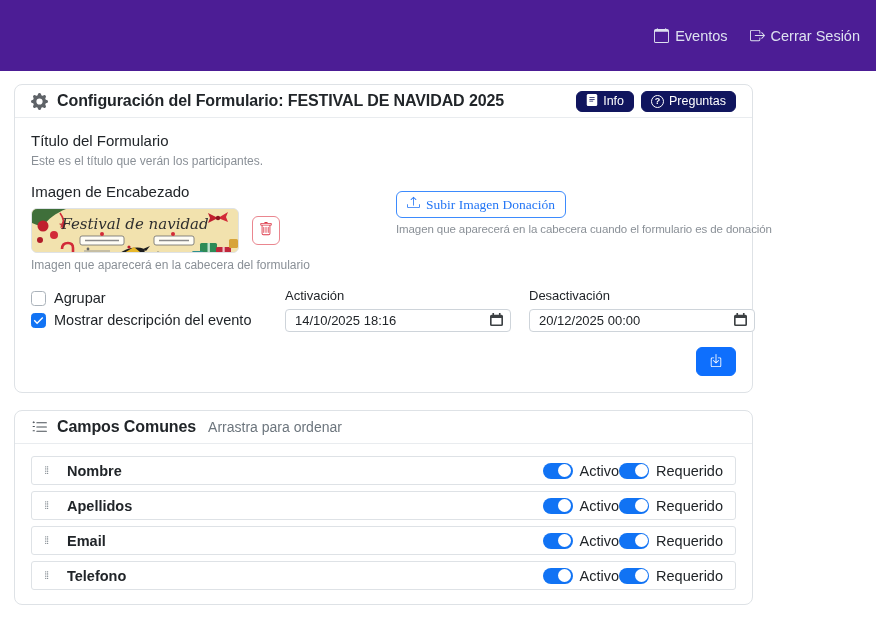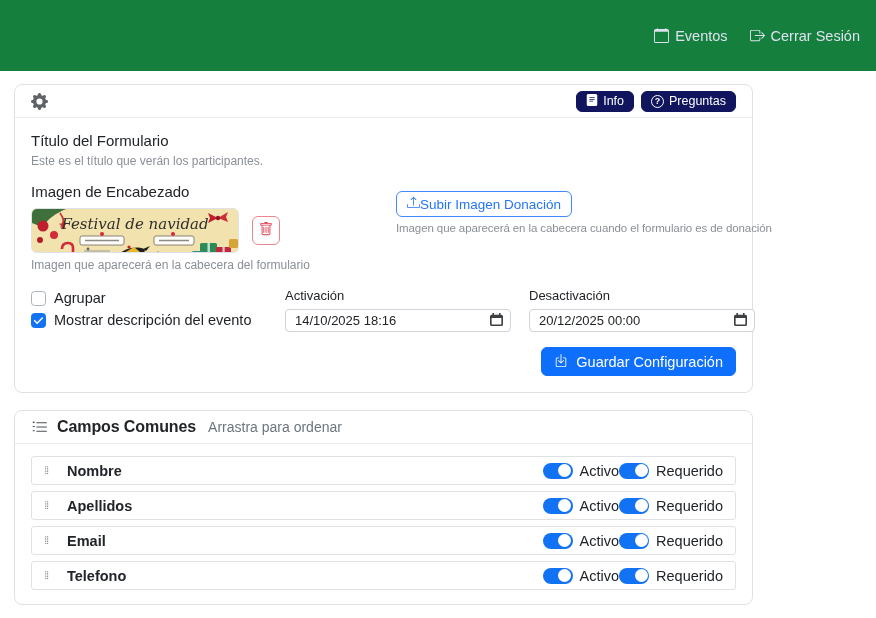--- a/index.html
+++ b/index.html
@@ -4,21 +4,21 @@
 <style>
   * { margin:0; padding:0; box-sizing:border-box; }
   html,body { width:876px; height:618px; }
   body {
     font-family:"Liberation Sans", sans-serif;
     background:#ffffff; color:#212529;
     overflow:hidden; position:relative;
   }
   
   .navbar {
-    height:71px; background:#15803d;
+    height:71px; background:#4c1d95;
     display:flex; align-items:center; justify-content:flex-end;
     padding:8px 16px; gap:22px;
   }
   .nav-link {
     display:flex; align-items:center; gap:6px;
     color:#dde1f0; font-size:14.5px; cursor:pointer;
   }
   .nav-link svg { display:block; }
   
   .page { padding:13px 14px 0 14px; }
@@ -63,24 +63,24 @@
     width:208px; height:45px; border:1px solid #dee2e6;
     border-radius:6px; overflow:hidden; background:#f2e2ae;
   }
   .thumb svg { display:block; }
   .btn-trash {
     width:28px; height:29px; background:#fff;
     border:1px solid #ea868f; border-radius:6px; color:#dc3545;
     display:flex; align-items:center; justify-content:center; cursor:pointer;
   }
   .btn-outline-blue {
-    margin-top:8px; display:inline-flex; align-items:center; 
+    margin-top:8px; display:inline-flex; align-items:center; gap:6px;
     background:#fff; border:1px solid #3d8bfd; color:#2476f5;
     border-radius:6px; font-size:13.5px; padding:4px 10px; cursor:pointer;
-    font-family:Liberation Sans, sans-serif;
+    font-family:Liberation Serif, serif;
   }
   .nowrap { white-space:nowrap; font-size:11.5px; letter-spacing:-0.1px; }
   
   .cfg-row { display:flex; margin-top:16px; }
   .cb-col { width:254px; flex:none; padding-top:2px; }
   .cb-row { display:flex; align-items:center; gap:8px; }
   .cb-row + .cb-row { margin-top:6px; }
   .cb {
     width:15px; height:15px; border:1px solid #aab2ba; border-radius:3.5px;
     background:#fff; flex:none; display:flex; align-items:center; justify-content:center;
@@ -151,20 +151,21 @@
 
 <div class="page">
 
   <div class="card">
     <div class="card-header">
       <span class="gear">
         <svg width="17" height="17" viewBox="0 0 16 16">
             <path fill="currentColor" d="M9.405 1.05c-.413-1.4-2.397-1.4-2.81 0l-.1.34a1.464 1.464 0 0 1-2.105.872l-.31-.17c-1.283-.698-2.686.705-1.987 1.987l.169.311c.446.82.023 1.841-.872 2.105l-.34.1c-1.4.413-1.4 2.397 0 2.81l.34.1a1.464 1.464 0 0 1 .872 2.105l-.17.31c-.698 1.283.705 2.686 1.987 1.987l.311-.169a1.464 1.464 0 0 1 2.105.872l.1.34c.413 1.4 2.397 1.4 2.81 0l.1-.34a1.464 1.464 0 0 1 2.105-.872l.31.17c1.283.698 2.686-.705 1.987-1.987l-.169-.311a1.464 1.464 0 0 1 .872-2.105l.34-.1c1.4-.413 1.4-2.397 0-2.81l-.34-.1a1.464 1.464 0 0 1-.872-2.105l.17-.31c.698-1.283-.705-2.686-1.987-1.987l-.311.169a1.464 1.464 0 0 1-2.105-.872l-.1-.34zM8 10.93a2.929 2.929 0 1 1 0-5.86 2.929 2.929 0 0 1 0 5.858z"></path>
           </svg>
       </span>
+      <span class="card-title">Configuración del Formulario: FESTIVAL DE NAVIDAD 2025</span>
       <span class="header-btns">
         <button class="btn-navy">
           <span>
             <svg width="12" height="12" viewBox="0 0 16 16">
                 <path fill="currentColor" d="M3 0h10a2 2 0 0 1 2 2v12a2 2 0 0 1-2 2H3a2 2 0 0 1-2-2V2a2 2 0 0 1 2-2z"></path>
                 <path fill="#10155e" d="M4.5 4h7v1h-7zM4.5 6.5h7v1h-7zM4.5 9h5v1h-5z"></path>
                 <path fill="#fff" d="M2 0h1.5v16H2z" opacity=".5"></path>
               </svg>
           </span>
           <span>Info</span>
@@ -301,21 +302,20 @@
 
       
       <div class="save-row">
         <button class="btn-primary">
           <span>
             <svg width="14" height="14" viewBox="0 0 16 16">
                 <path fill="currentColor" d="M3.5 6a.5.5 0 0 0-.5.5v8a.5.5 0 0 0 .5.5h9a.5.5 0 0 0 .5-.5v-8a.5.5 0 0 0-.5-.5h-2a.5.5 0 0 1 0-1h2A1.5 1.5 0 0 1 14 6.5v8a1.5 1.5 0 0 1-1.5 1.5h-9A1.5 1.5 0 0 1 2 14.5v-8A1.5 1.5 0 0 1 3.5 5h2a.5.5 0 0 1 0 1h-2z"></path>
                 <path fill="currentColor" d="M7.646 11.854a.5.5 0 0 0 .708 0l3-3a.5.5 0 0 0-.708-.708L8.5 10.293V1.5a.5.5 0 0 0-1 0v8.793L5.354 8.146a.5.5 0 1 0-.708.708l3 3z"></path>
               </svg>
           </span>
-          <span>Guardar Configuración</span>
         </button>
       </div>
     </div>
   </div>
 
   <div class="card">
     <div class="card-header">
       <span class="gear">
         <svg width="17" height="17" viewBox="0 0 16 16">
             <path fill="#495057" d="M5 3.5a.5.5 0 0 1 .5-.5h9a.5.5 0 0 1 0 1h-9a.5.5 0 0 1-.5-.5zm0 4a.5.5 0 0 1 .5-.5h9a.5.5 0 0 1 0 1h-9a.5.5 0 0 1-.5-.5zm0 4a.5.5 0 0 1 .5-.5h9a.5.5 0 0 1 0 1h-9a.5.5 0 0 1-.5-.5z"></path>

